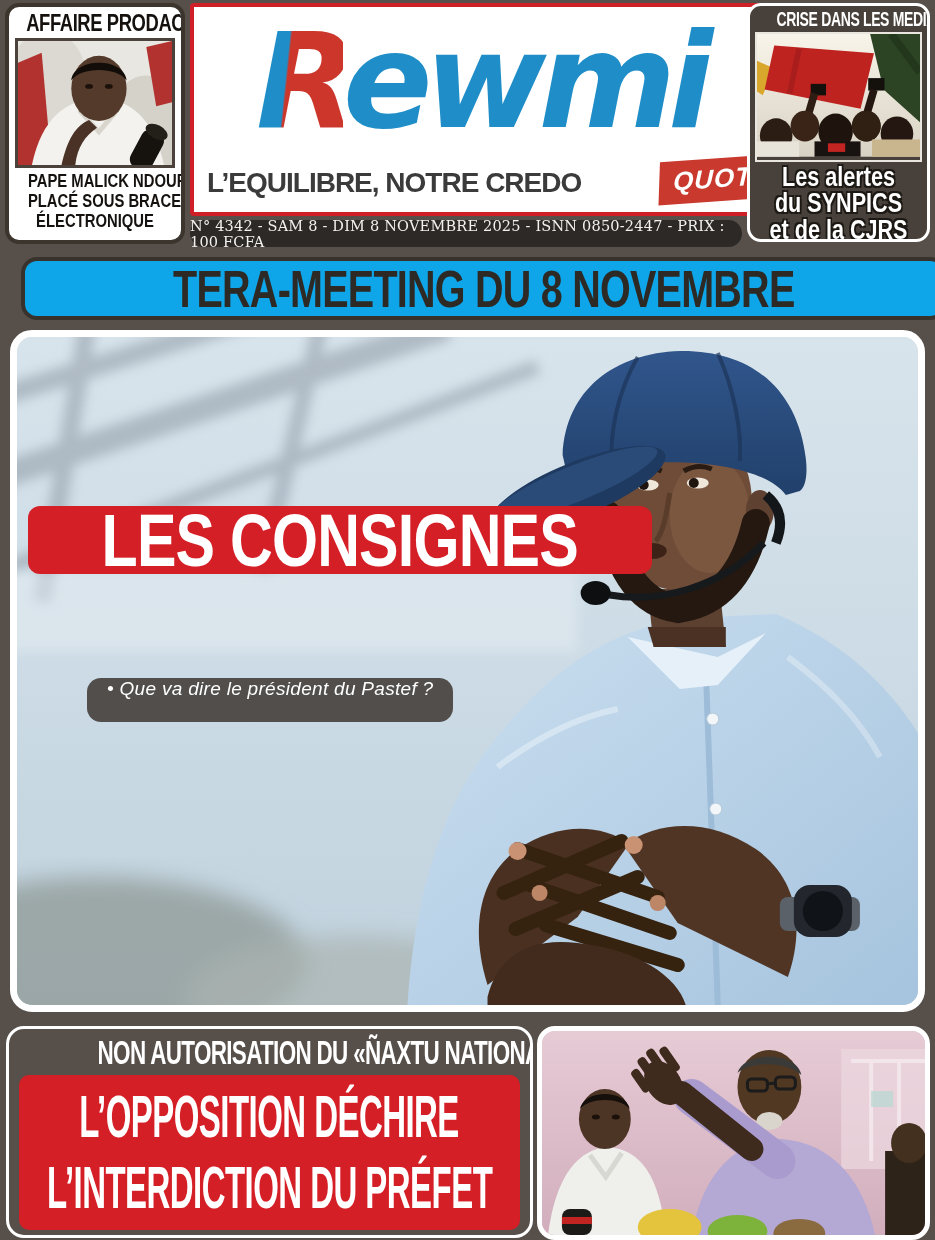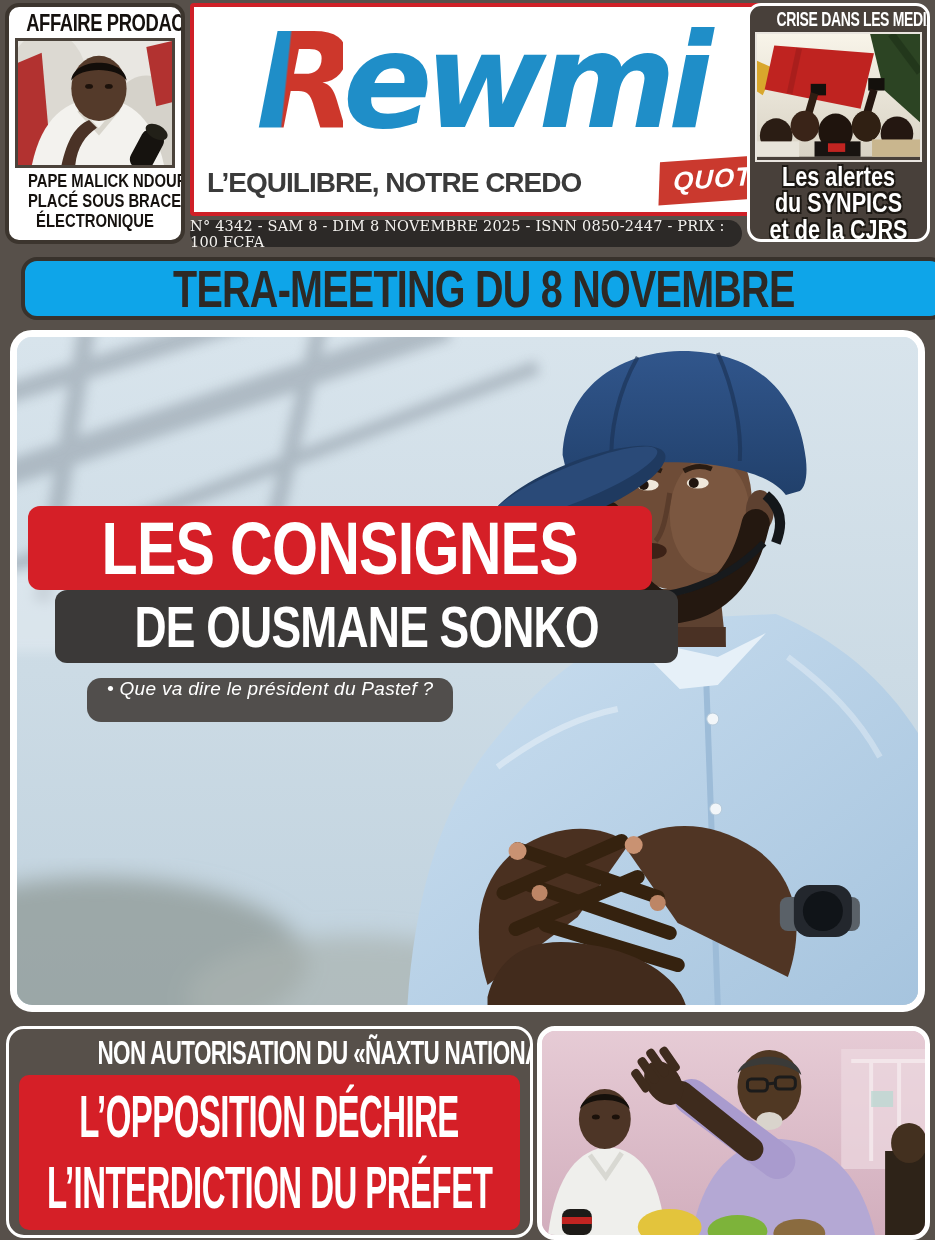--- a/index.html
+++ b/index.html
@@ -50,21 +50,21 @@
             border:4px solid #38322c; border-radius:16px;
             display:flex; align-items:center; justify-content:center; }
   #banner .cond { font-size:52px; color:#2d2925; letter-spacing:-1px; }
 
   
   #main-photo { left:10px; top:330px; width:915px; height:682px; border:7px solid #ffffff;
                 border-radius:22px; overflow:hidden; background:linear-gradient(180deg,#d6e2ea,#becfdb); }
   #main-photo svg { display:block; width:100%; height:100%; }
 
   
-  #headline-1 { left:28px; top:506px; height:84px; background:#d51f27; border-radius:12px;
+  #headline-1 { left:28px; top:506px; height:68px; background:#d51f27; border-radius:12px;
                 display:flex; align-items:center; padding:0 14px; }
   #headline-1 .cond { font-size:74px; color:#ffffff; letter-spacing:-1px; --sx:.8; }
   #headline-2 { left:55px; top:590px; height:73px; background:#3b3938; border-radius:12px;
                 display:flex; align-items:center; padding:0 14px; }
   #headline-2 .cond { font-size:57px; color:#ffffff; letter-spacing:-1px; --sx:.78; }
   #subheadline { left:87px; top:678px; height:44px; background:#514e4c; border-radius:14px;
                  display:flex; align-items:flex-start; padding:0 20px; color:#ffffff;
                  font-size:19px; font-style:italic; font-weight:500; letter-spacing:.3px; }
 
   
@@ -255,23 +255,20 @@
           <rect x="776" y="548" width="58" height="52" rx="16" fill="#23272d"></rect>
           <circle cx="805" cy="574" r="20" fill="#101418"></circle>
         </g>
       </g>
     </svg>
   </div>
 
   <div id="headline-1" class="abs">
     <span class="cond">LES CONSIGNES</span>
   </div>
-  <div id="headline-2" class="abs">
-    <span class="cond">DE OUSMANE SONKO</span>
-  </div>
   <div id="subheadline" class="abs">
     <span>• Que va dire le président du Pastef ?</span>
   </div>
 
   <div id="opposition-box" class="abs">
     <span id="opposition-kicker" class="cond">NON AUTORISATION DU «ÑAXTU NATIONAL»</span>
     <div id="opposition-red">
       <span class="cond">L’OPPOSITION DÉCHIRE</span>
       <span class="cond">L’INTERDICTION DU PRÉFET</span>
     </div>

